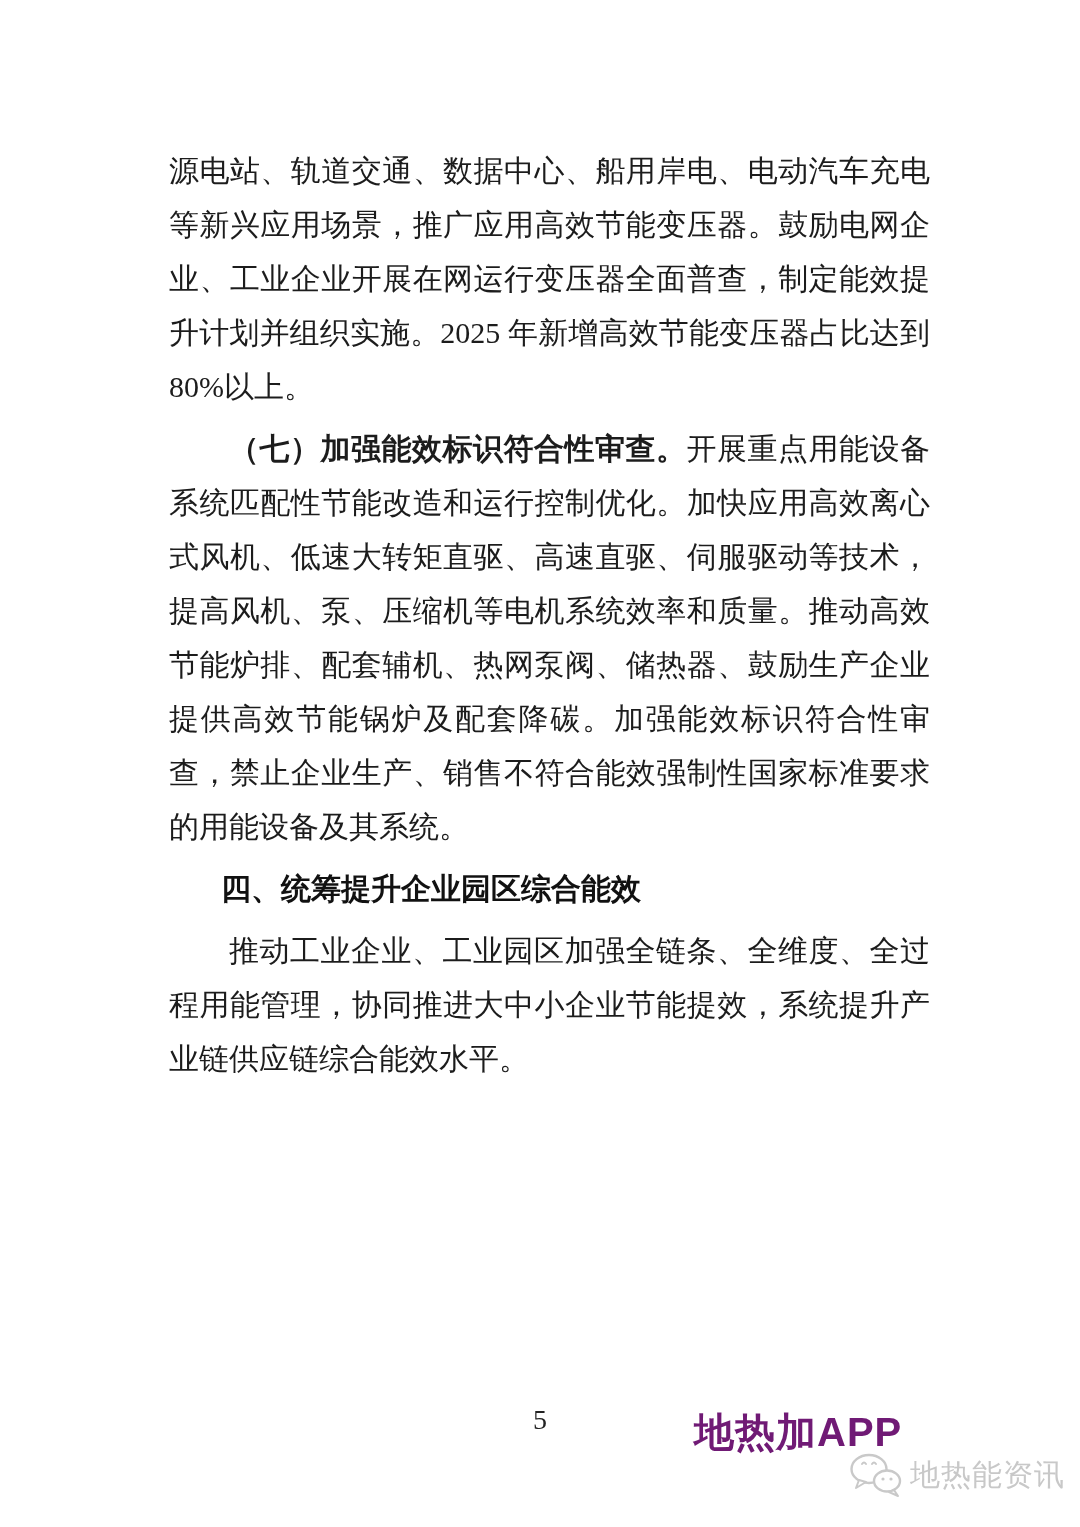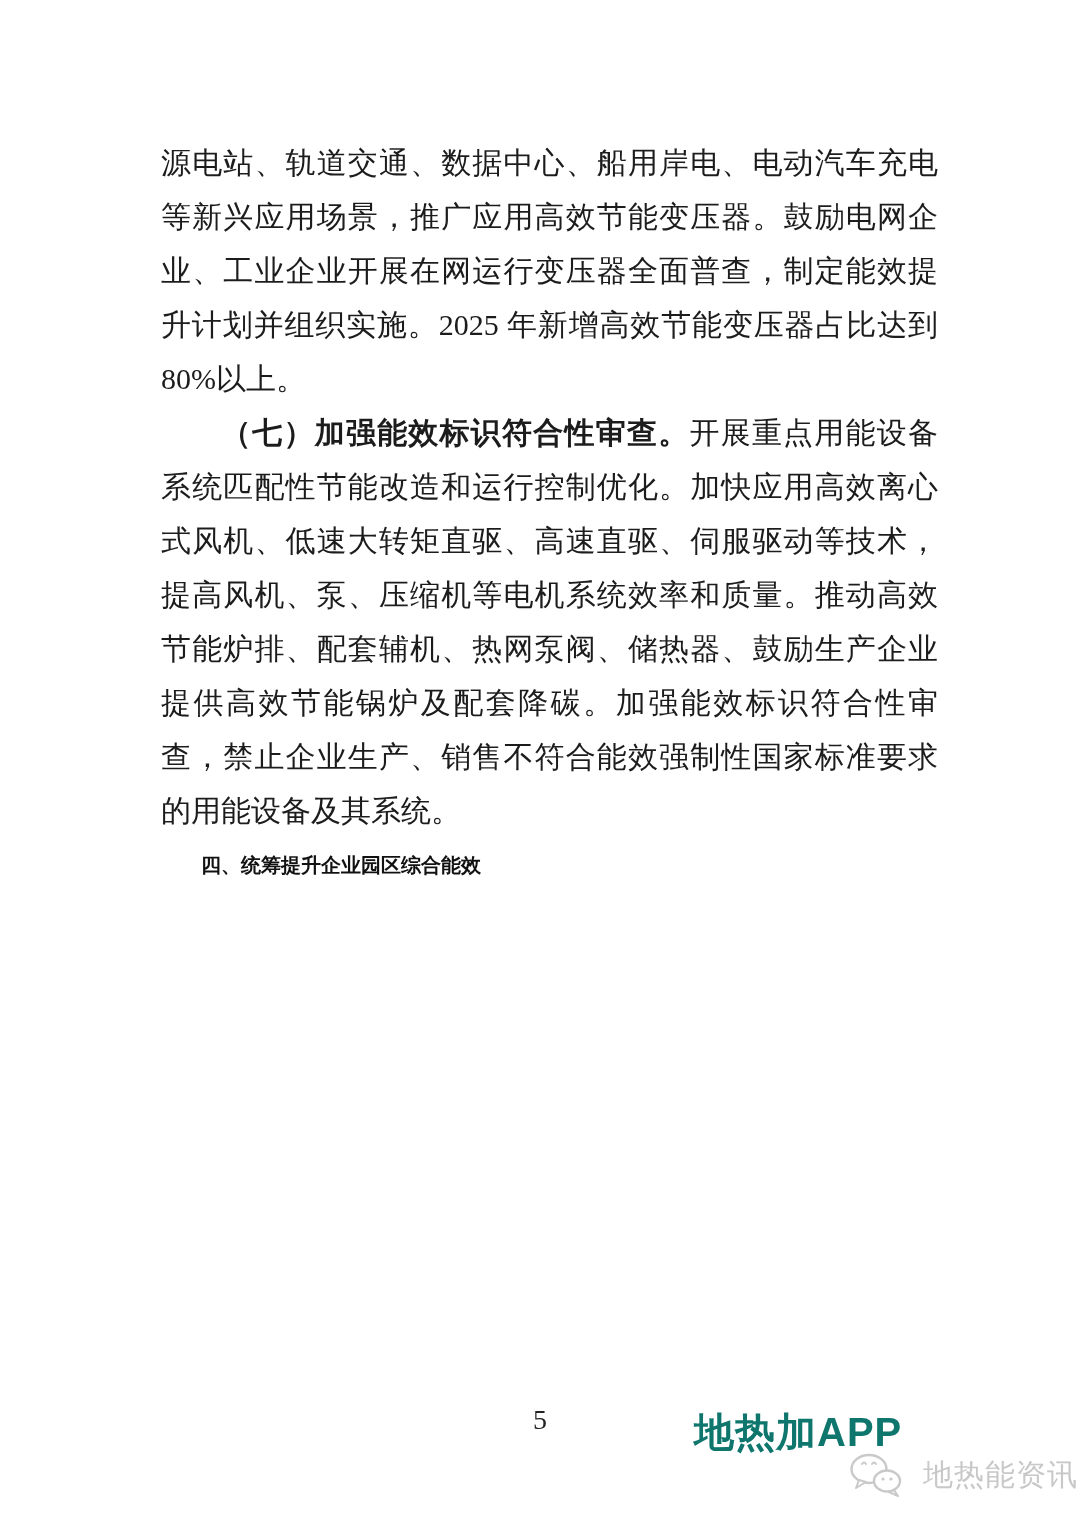--- a/index.html
+++ b/index.html
@@ -20,34 +20,34 @@
     position: absolute;
     left: 161px;
     top: 136px;
     width: 777px;
     font-size: 30px;
     line-height: 54px;
     text-align: justify;
     text-justify: inter-ideograph;
   }
   .para {
-    margin: 0;
+    margin: 8px;
     padding: 0;
   }
   .para.indent {
     text-indent: 2em;
   }
   .para .lead {
     font-weight: bold;
   }
   .section-heading {
     margin: 0;
     padding: 0;
     text-indent: 2em;
-    font-size: 20px;
+    font-size: 30px;
     line-height: 54px;
     font-weight: bold;
     font-family: "Liberation Sans", "DejaVu Sans", sans-serif;
     color: #111111;
   }
   .page-number {
     position: absolute;
     left: 0;
     right: 0;
     top: 1400px;
@@ -58,29 +58,29 @@
   }
   .wm-app {
     position: absolute;
     left: 694px;
     top: 1408px;
     font-family: "Liberation Sans", "DejaVu Sans", sans-serif;
     font-weight: bold;
     font-size: 40px;
     line-height: 48px;
     letter-spacing: 1px;
-    color: #0f766e;
+    color: #701a75;
   }
   .wm-channel {
     position: absolute;
     left: 849px;
     top: 1452px;
     display: flex;
     align-items: center;
-    gap: 20px;
+    gap: 7px;
     font-family: "Liberation Sans", "DejaVu Sans", sans-serif;
     font-size: 30px;
     line-height: 46px;
     letter-spacing: 1px;
     color: #c8c8c8;
   }
   .wm-channel .wechat-icon {
     display: block;
     flex: 0 0 auto;
   }
@@ -92,20 +92,21 @@
 
   <main class="content">
 
     <p class="para"><span class="lead"></span><span>源电站、轨道交通、数据中心、船用岸电、电动汽车充电等新兴应用场景，推广应用高效节能变压器。鼓励电网企业、工业企业开展在网运行变压器全面普查，制定能效提升计划并组织实施。2025 年新增高效节能变压器占比达到 80%以上。</span></p>
 
 
     <p class="para indent"><span class="lead">（七）加强能效标识符合性审查。</span><span>开展重点用能设备系统匹配性节能改造和运行控制优化。加快应用高效离心式风机、低速大转矩直驱、高速直驱、伺服驱动等技术，提高风机、泵、压缩机等电机系统效率和质量。推动高效节能炉排、配套辅机、热网泵阀、储热器、鼓励生产企业提供高效节能锅炉及配套降碳。加强能效标识符合性审查，禁止企业生产、销售不符合能效强制性国家标准要求的用能设备及其系统。</span></p>
 
     <h2 class="section-heading">四、统筹提升企业园区综合能效</h2>
 
+    <p class="para indent"><span class="lead"></span><span>推动工业企业、工业园区加强全链条、全维度、全过程用能管理，协同推进大中小企业节能提效，系统提升产业链供应链综合能效水平。</span></p>
 
 
   </main>
 
   <div class="page-number">5</div>
 
   <div>
     <div class="wm-app">地热加APP</div>
     <div class="wm-channel">
       <svg class="wechat-icon" width="54" height="46" viewBox="0 0 54 46" xmlns="http://www.w3.org/2000/svg">

